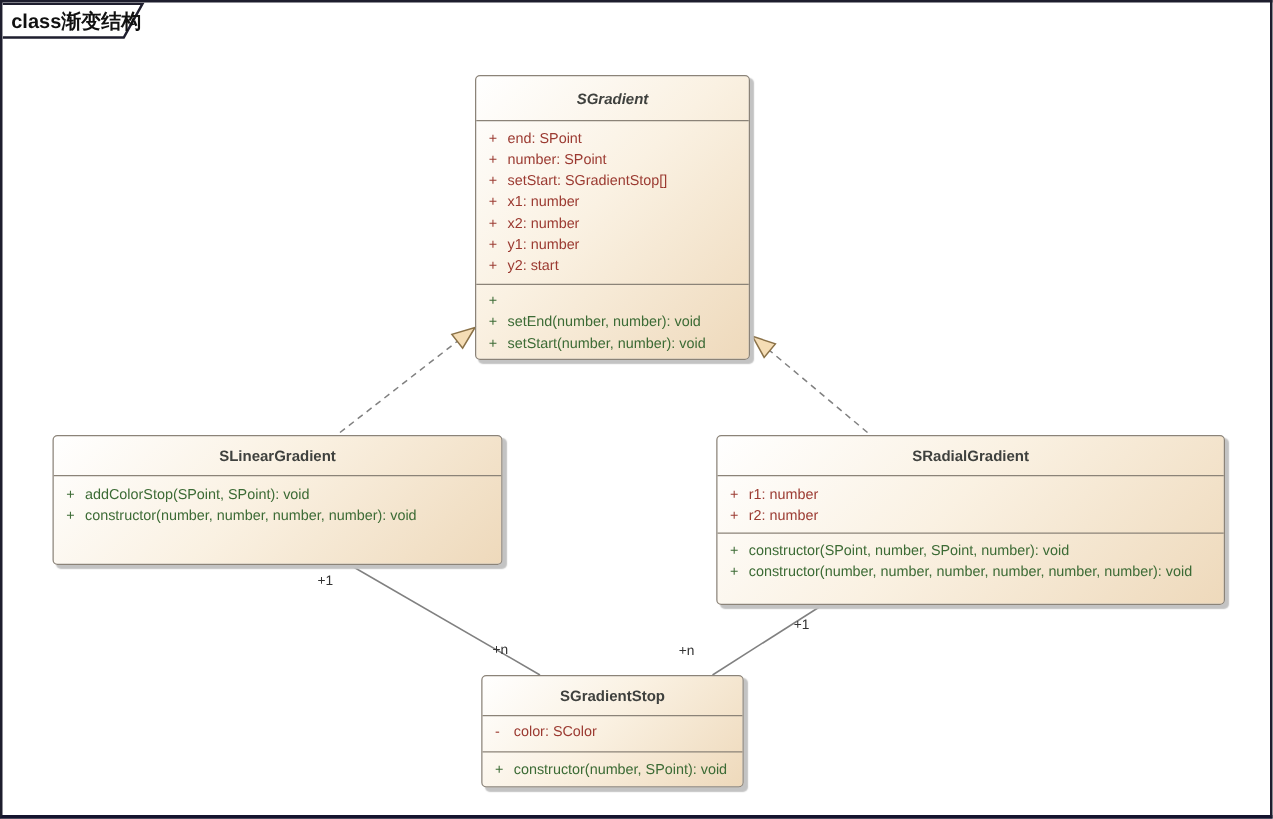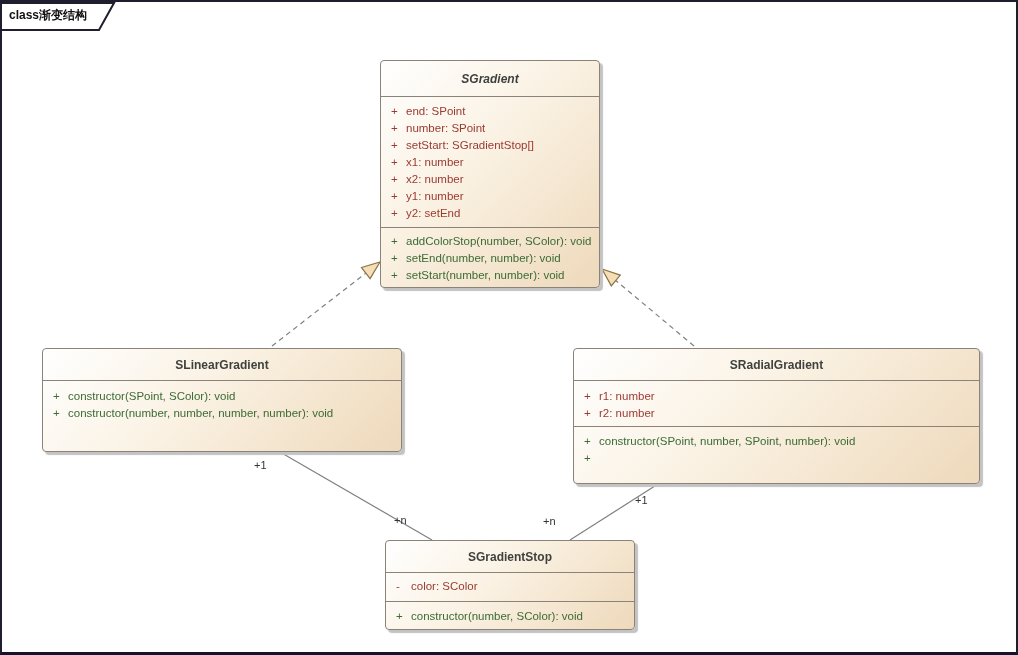--- a/index.html
+++ b/index.html
@@ -6,21 +6,21 @@
   body { background:#e8e8e8; font-family:"Liberation Sans", sans-serif; }
   .canvas {
     position:relative; width:1018px; height:655px; background:#ffffff;
     border:2px solid #1e1e2e; border-bottom:3px solid #14142e;
     overflow:hidden;
   }
   
   .frame-tab { position:absolute; left:0; top:0; width:130px; height:30px; z-index:3; }
   .frame-tab svg { position:absolute; left:0; top:0; }
   .frame-label {
-    position:absolute; left:7px; top:5px; font-size:12px; font-weight:bold; color:#111;
+    position:absolute; left:7px; top:5px; font-size:16px; font-weight:bold; color:#111;
     white-space:nowrap;
   }
   
   .connectors { position:absolute; left:0; top:0; width:1018px; height:655px; z-index:1; }
   .mult-label { position:absolute; font-size:11px; color:#333; z-index:2; white-space:nowrap; }
   
   .uml-class {
     position:absolute; z-index:2; display:flex; flex-direction:column;
     border:1px solid #8b8378; border-radius:4px;
     background:linear-gradient(135deg, #ffffff 0%, #faf1e2 45%, #eed9bb 100%);
@@ -94,45 +94,44 @@
       <div class="member-row attr-row">
           <span class="vis">+</span>
           <span class="txt">x2: number</span>
         </div>
       <div class="member-row attr-row">
           <span class="vis">+</span>
           <span class="txt">y1: number</span>
         </div>
       <div class="member-row attr-row">
           <span class="vis">+</span>
-          <span class="txt">y2: setEnd</span>
+          <span class="txt">y2: start</span>
         </div>
     </div>
     <div class="compartment grow" style="padding-top:5px;">
       <div class="member-row op-row">
           <span class="vis">+</span>
-          <span class="txt">addColorStop(number, SColor): void</span>
         </div>
       <div class="member-row op-row">
           <span class="vis">+</span>
           <span class="txt">setEnd(number, number): void</span>
         </div>
       <div class="member-row op-row">
           <span class="vis">+</span>
           <span class="txt">setStart(number, number): void</span>
         </div>
     </div>
   </div>
 
   <div class="uml-class" style="left:40px; top:346px; width:360px; height:104px;">
     <div class="uml-title" style="height:32px;">SLinearGradient</div>
     <div class="compartment grow" style="padding-top:7px;">
       <div class="member-row op-row">
           <span class="vis">+</span>
-          <span class="txt">constructor(SPoint, SColor): void</span>
+          <span class="txt">addColorStop(SPoint, SPoint): void</span>
         </div>
       <div class="member-row op-row">
           <span class="vis">+</span>
           <span class="txt">constructor(number, number, number, number): void</span>
         </div>
     </div>
   </div>
 
   <div class="uml-class" style="left:571px; top:346px; width:407px; height:136px;">
     <div class="uml-title" style="height:32px;">SRadialGradient</div>
@@ -146,33 +145,34 @@
           <span class="txt">r2: number</span>
         </div>
     </div>
     <div class="compartment grow" style="padding-top:6px;">
       <div class="member-row op-row">
           <span class="vis">+</span>
           <span class="txt">constructor(SPoint, number, SPoint, number): void</span>
         </div>
       <div class="member-row op-row">
           <span class="vis">+</span>
+          <span class="txt">constructor(number, number, number, number, number, number): void</span>
         </div>
     </div>
   </div>
 
-  <div class="uml-class" style="left:383px; top:538px; width:250px; height:90px;">
+  <div class="uml-class" style="left:383px; top:538px; width:210px; height:90px;">
     <div class="uml-title" style="height:32px;">SGradientStop</div>
     <div class="compartment divided" style="height:29px; padding-top:5px;">
       <div class="member-row attr-row">
           <span class="vis">-</span>
           <span class="txt">color: SColor</span>
         </div>
     </div>
     <div class="compartment grow" style="padding-top:6px;">
       <div class="member-row op-row">
           <span class="vis">+</span>
-          <span class="txt">constructor(number, SColor): void</span>
+          <span class="txt">constructor(number, SPoint): void</span>
         </div>
     </div>
   </div>
 
 </div>
 
 </body></html>

